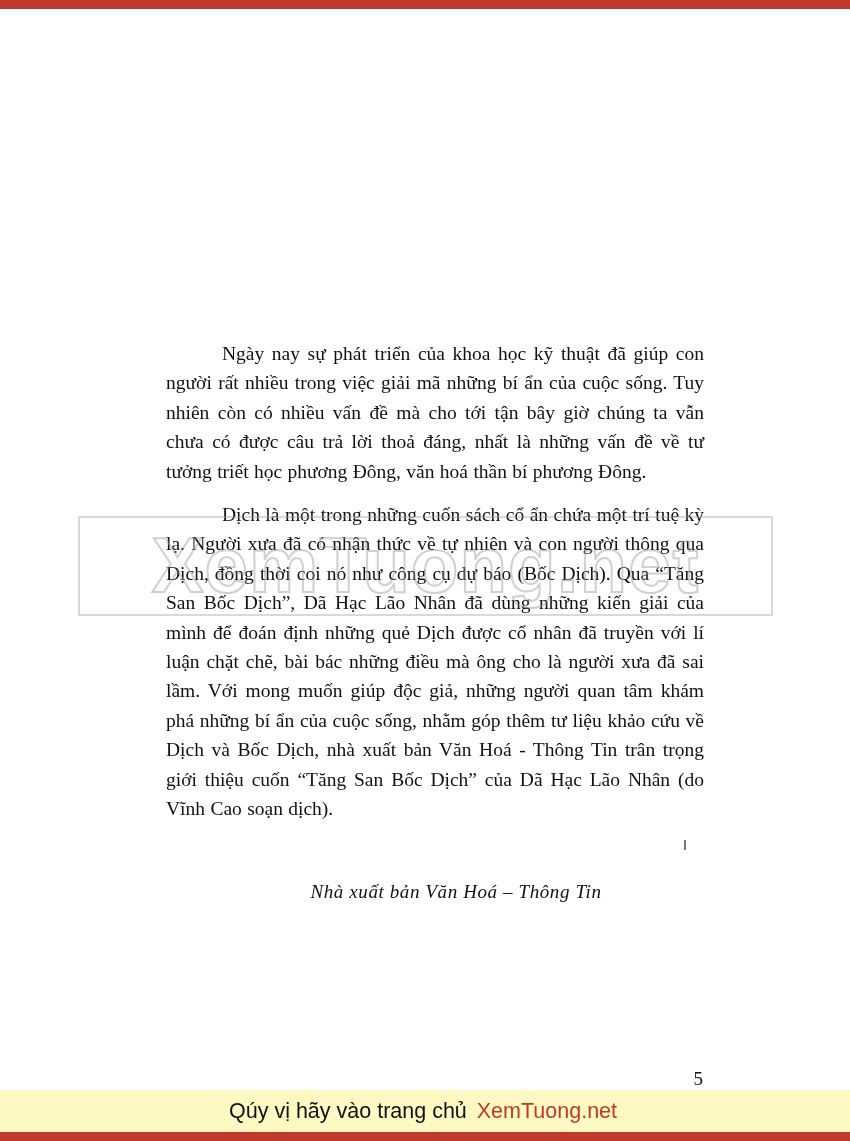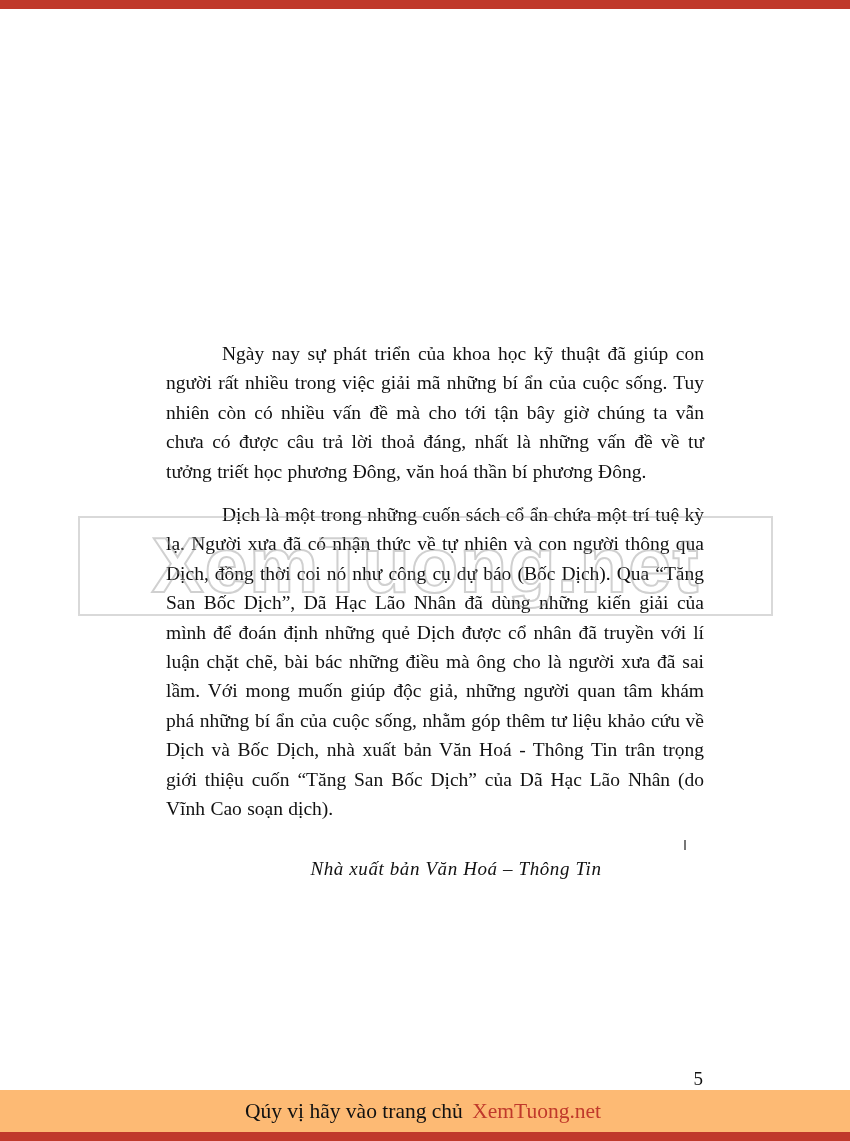--- a/index.html
+++ b/index.html
@@ -99,21 +99,21 @@
     text-indent: 56px;
     color: #111;
     font-family: "Liberation Serif", serif;
     word-spacing: 0.5px;
   }
   p.para:last-of-type {
     margin-bottom: 0;
   }
 
   .signature {
-    margin-top: 34px;
+    margin-top: 57px;
     text-align: center;
     font-size: 19px;
     font-style: italic;
     letter-spacing: 0.6px;
     color: #111;
     padding-left: 60px;
   }
 
   .page-number {
     position: absolute;
@@ -126,24 +126,24 @@
 
   .footer-banner {
     position: absolute;
     left: 0;
     bottom: 9px;
     width: 850px;
     height: 42px;
     display: flex;
     align-items: center;
     justify-content: center;
-    font-family: Liberation Serif, serif;
+    font-family: Liberation Sans, sans-serif;
     font-size: 21.5px;
     color: #111;
-    background: #fdba74;
+    background: #fef9c3;
     z-index: 6;
   }
   .footer-banner .brand {
     color: #c0392b;
     padding: 0 4px;
   }
   .footer-banner .seg {
     white-space: pre;
   }
 

